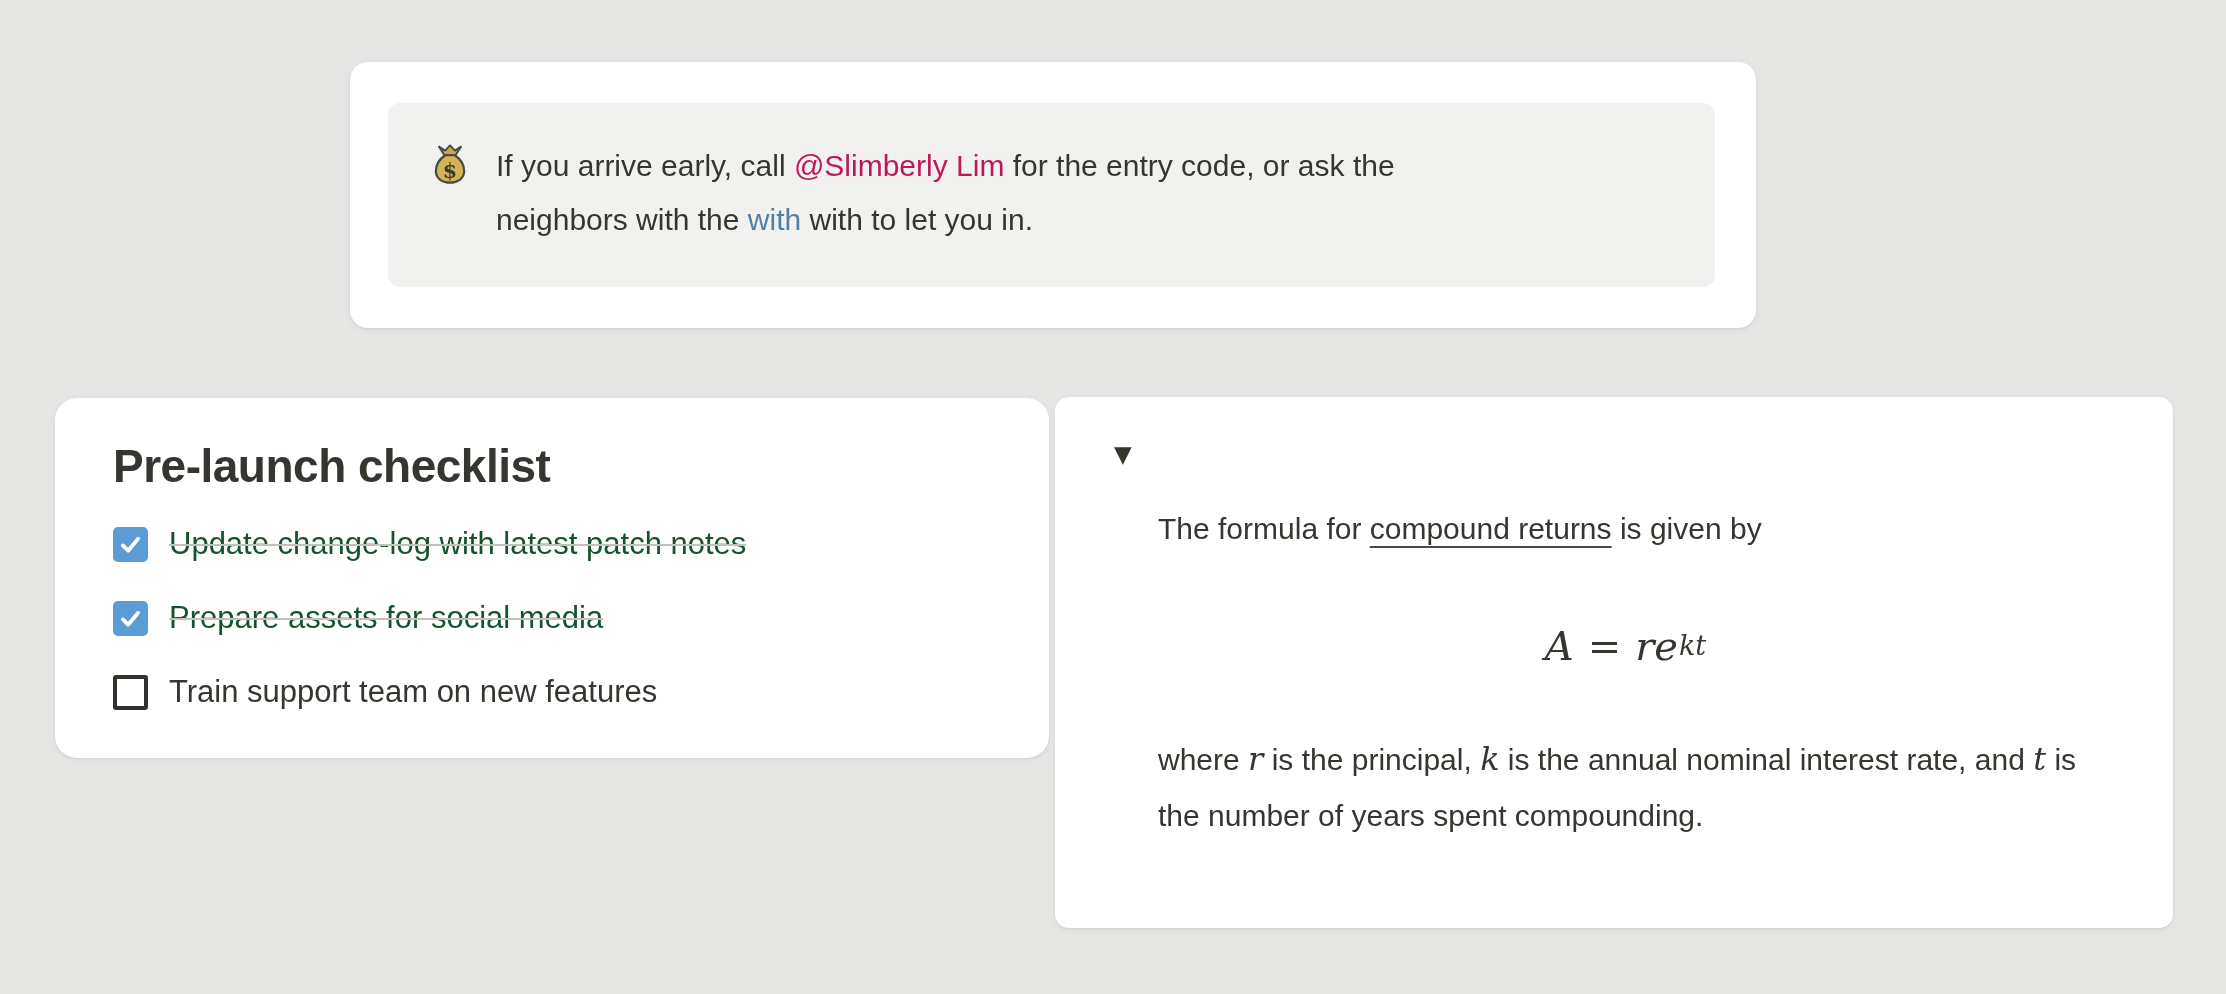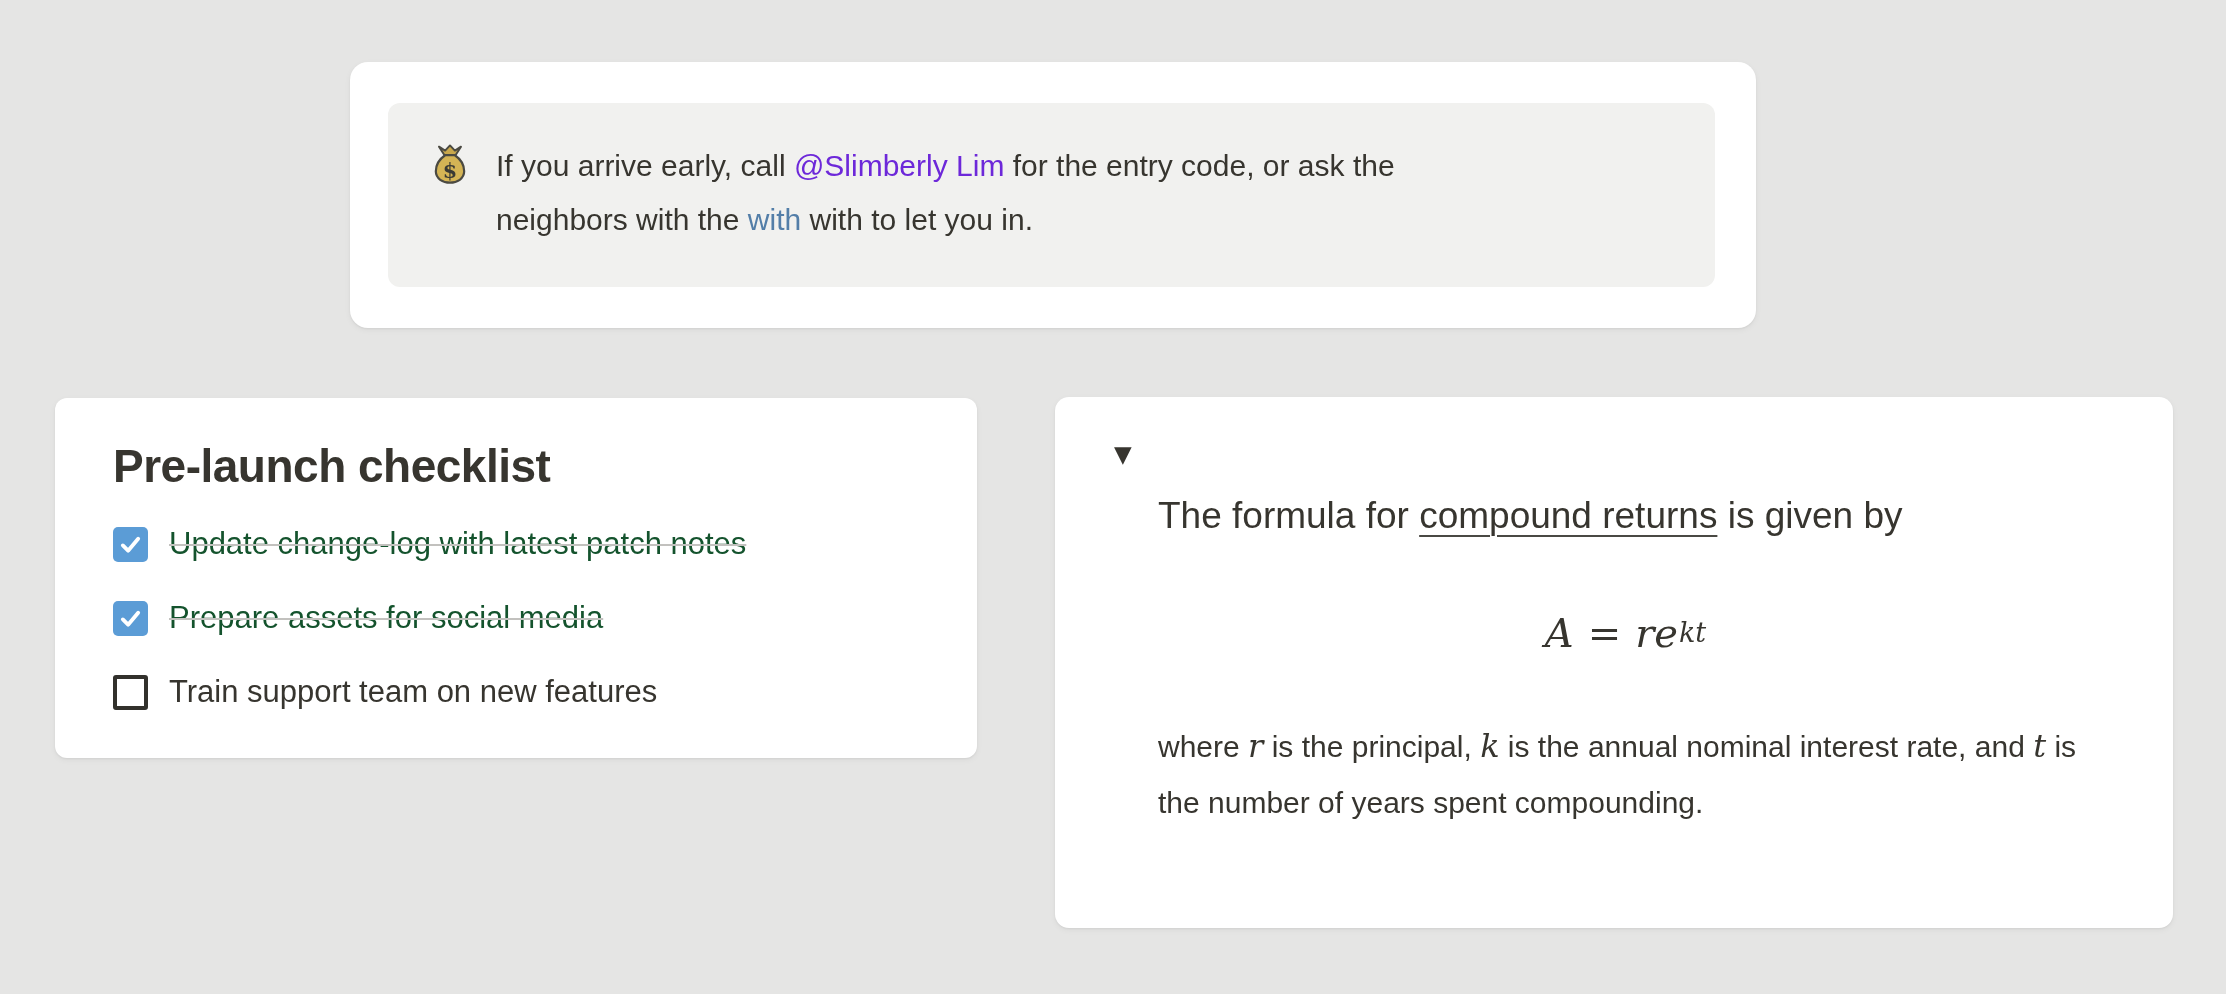--- a/index.html
+++ b/index.html
@@ -25,25 +25,25 @@
   .callout {
     position: absolute; left: 38px; top: 41px;
     width: 1327px; height: 184px;
     background: #f1f1ef; border-radius: 12px;
     box-sizing: border-box;
     display: flex; align-items: flex-start;
     padding: 36px 40px;
   }
   .callout-icon { flex: 0 0 auto; width: 46px; margin-top: 4px; }
   .callout-text { font-size: 30px; line-height: 54px; margin-left: 22px; }
-  .mention { color: #6d28d9; text-align: right; }
+  .mention { color: #be185d; text-align: right; }
   .blue-word { color: #537ea8; }
 
   
-  .card-checklist { left: 55px; top: 398px; width: 922px; height: 360px; box-sizing: border-box; padding: 40px 50px 0 58px; border-radius: 12px; }
+  .card-checklist { left: 55px; top: 398px; width: 994px; height: 360px; box-sizing: border-box; padding: 40px 50px 0 58px; border-radius: 22px; }
   .checklist-title { font-size: 46px; font-weight: bold; letter-spacing: -0.5px; line-height: 56px; color: #37352f; }
   .todo-list { margin-top: 22px; }
   .todo-row { display: flex; align-items: center; height: 56px; margin-bottom: 18px; }
   .todo-box {
     flex: 0 0 auto; width: 35px; height: 35px;
     box-sizing: border-box; border-radius: 5px;
     display: flex; align-items: center; justify-content: center;
     cursor: pointer;
   }
   .todo-box.checked { background: #5b9cd6; }
@@ -61,21 +61,21 @@
   .card-toggle { left: 1055px; top: 397px; width: 1118px; height: 531px; box-sizing: border-box; padding: 46px 80px 50px 53px; border-radius: 14px; }
   .toggle-row { display: flex; align-items: center; }
   .toggle-tri {
     flex: 0 0 auto; width: 50px;
     font-size: 23px; color: #37352f; line-height: 1;
     cursor: pointer; text-align: left; padding-left: 6px;
     font-family: "DejaVu Sans", sans-serif;
   }
   .toggle-title { font-size: 35px; font-weight: bold; letter-spacing: -0.3px; }
   .toggle-body { margin-left: 50px; }
-  .intro-line { margin-top: 28px; font-size: 37px; line-height: 44px; }
+  .intro-line { margin-top: 41px; font-size: 30px; line-height: 44px; }
   .inline-link {
     color: #37352f;
     text-decoration: underline;
     text-decoration-thickness: 2px;
     text-underline-offset: 7px;
     text-decoration-color: #4a4944;
     cursor: pointer;
   }
   .equation {
     height: 150px; margin: 20px 0 4px 0;

